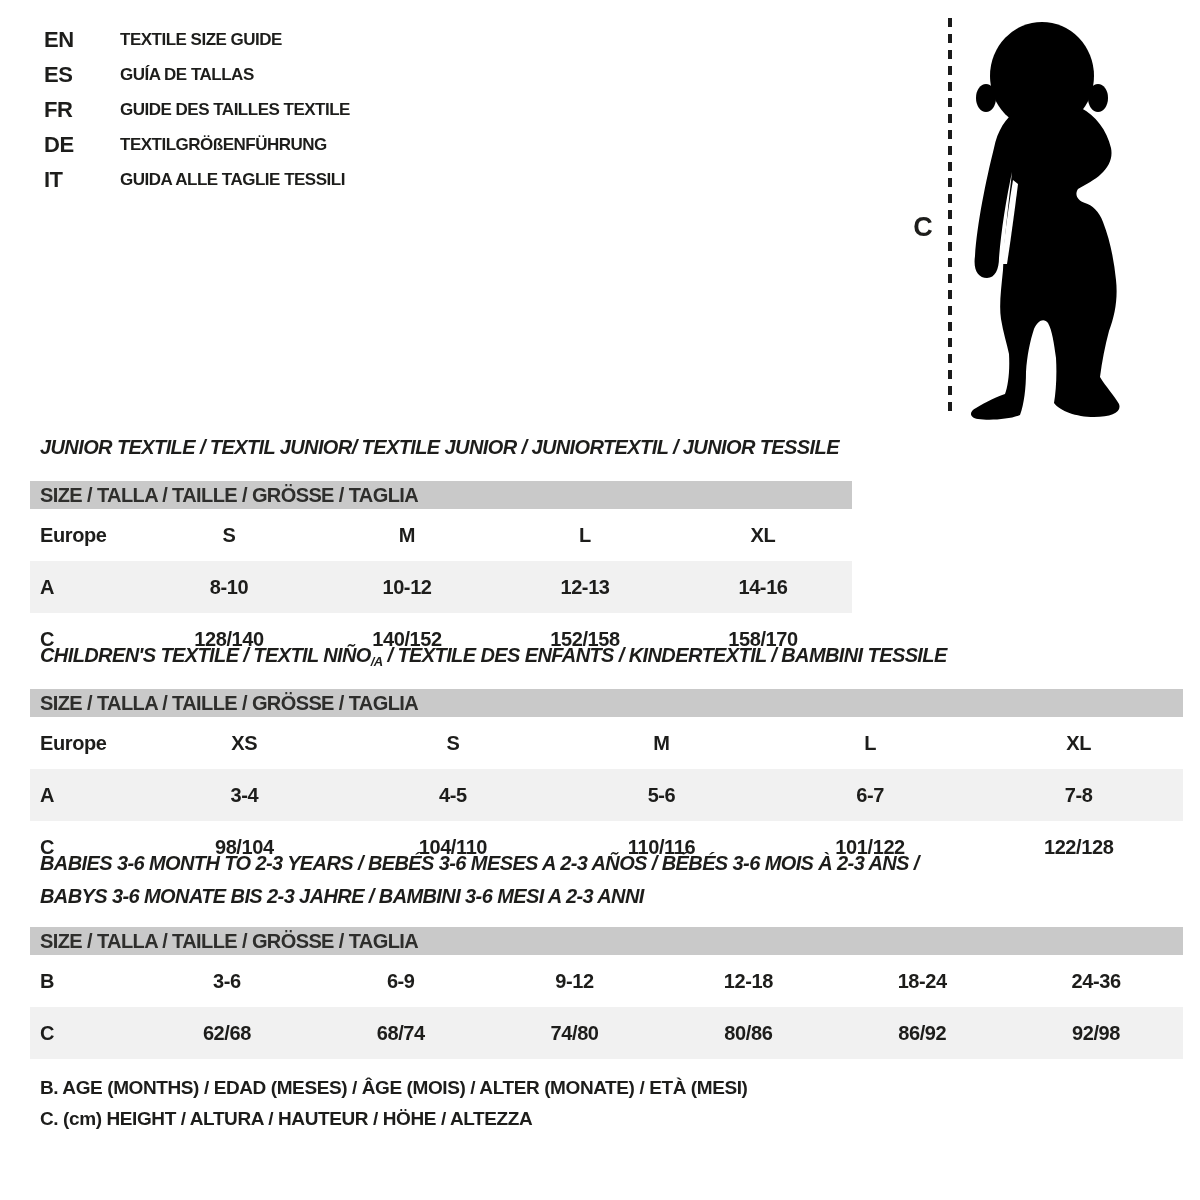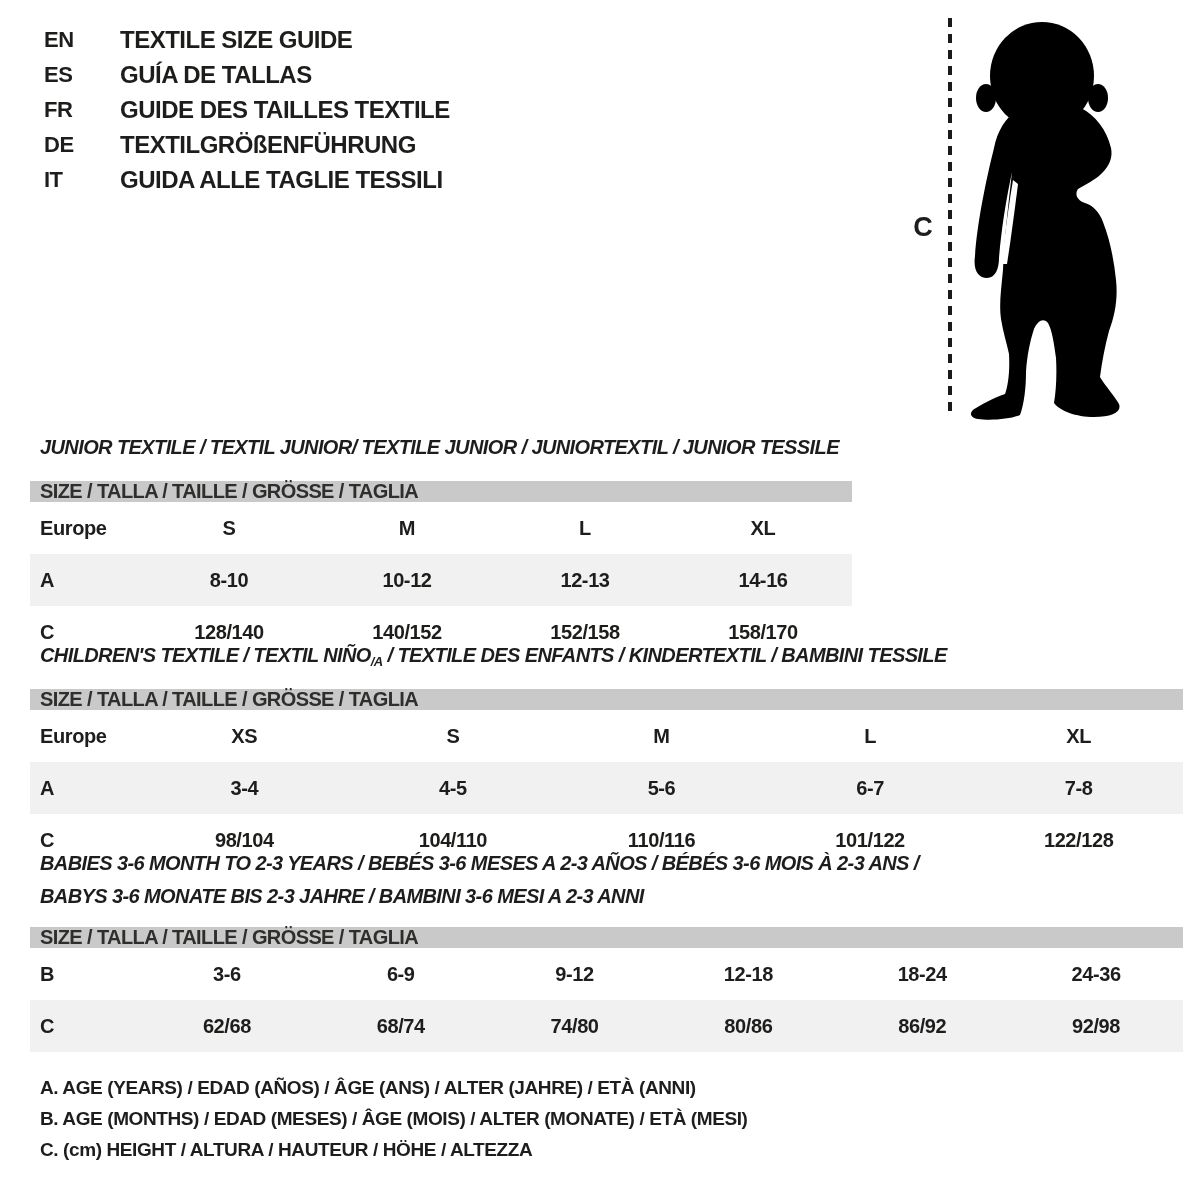--- a/index.html
+++ b/index.html
@@ -9,36 +9,36 @@
     font-family:"Liberation Sans","DejaVu Sans",sans-serif;
     color:#1d1d1b;
     -webkit-font-smoothing:antialiased;
   }
   .abs{position:absolute;}
 
   
   .lang-list{left:44px;top:22px;}
   .lang-row{display:flex;height:35px;align-items:center;}
   .lang-code{width:76px;font-weight:700;font-size:22px;letter-spacing:-0.5px;}
-  .lang-label{font-weight:700;font-size:24px;letter-spacing:-0.5px;text-align:right;}
+  .lang-label{font-weight:700;font-size:17px;letter-spacing:-0.5px;text-align:right;}
 
   
   .measure-c{left:905px;top:212px;width:36px;text-align:center;
     font-weight:700;font-size:27px;}
   .dash-line{left:948px;top:18px;width:4px;height:398px;
     background:repeating-linear-gradient(to bottom,#1a1a1a 0 9px,transparent 9px 16px);}
   .silhouette{left:962px;top:12px;}
 
   
   .sec-title{font-weight:700;font-size:20px;letter-spacing:-0.6px;line-height:24px;white-space:nowrap;font-style:italic;}
   .sub-a{font-size:13px;vertical-align:-4px;font-weight:700;}
 
   
   .size-table{background:#ffffff;}
-  .thead{background:#c9c9c9;height:21px;display:flex;align-items:center;
+  .thead{background:#c9c9c9;height:28px;display:flex;align-items:center;
     padding-left:10px;font-weight:700;font-size:20px;letter-spacing:-0.6px;color:#2e2e2c;}
   .trow{display:flex;height:52px;align-items:center;font-weight:700;font-size:20px;letter-spacing:-0.4px;}
   .trow.shaded{background:#f1f1f1;}
   .cell.label{flex:0 0 100px;padding-left:10px;text-align:left;}
   .cell.val{flex:1;text-align:center;}
 
   
   .legend{left:40px;top:1072px;}
   .legend-line{font-weight:700;font-size:19px;letter-spacing:-0.4px;line-height:31px;white-space:nowrap;}
 
@@ -195,16 +195,15 @@
         <div class="cell val">68/74</div>
         <div class="cell val">74/80</div>
         <div class="cell val">80/86</div>
         <div class="cell val">86/92</div>
         <div class="cell val">92/98</div>
       </div>
     </div>
 </div>
 
 <div class="abs legend" id="legend">
-    <div class="legend-line">A. AGE (YEARS) / EDAD (AÑOS) / ÂGE (ANS) / ALTER (JAHRE) / ETÀ (ANNI)</div>
     <div class="legend-line">B. AGE (MONTHS) / EDAD (MESES) / ÂGE (MOIS) / ALTER (MONATE) / ETÀ (MESI)</div>
     <div class="legend-line">C. (cm) HEIGHT / ALTURA / HAUTEUR / HÖHE / ALTEZZA</div>
   </div>
 
 </body></html>

